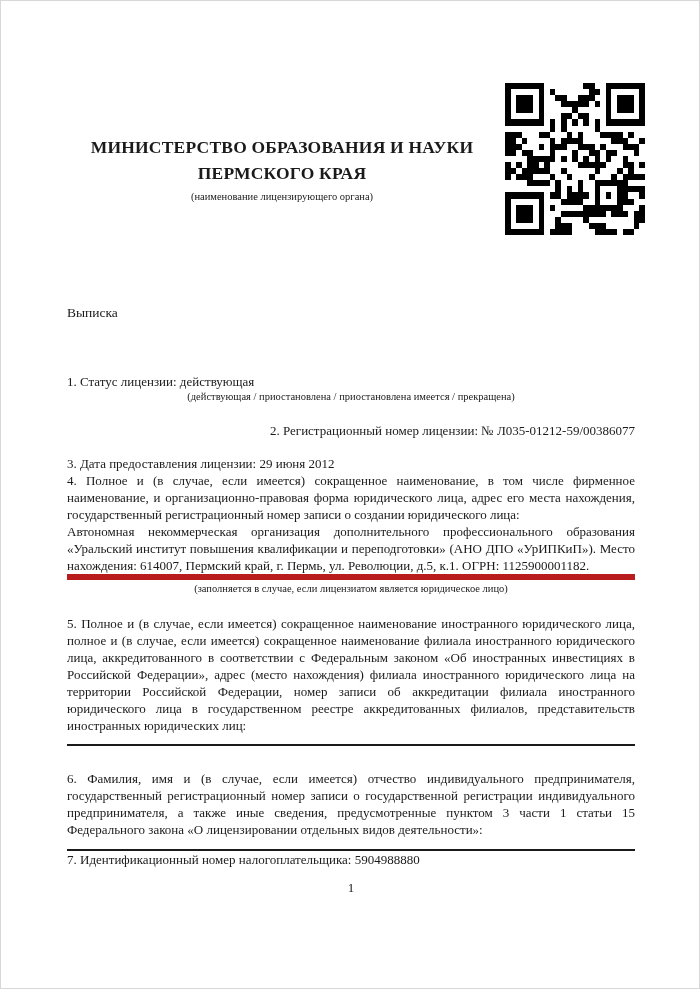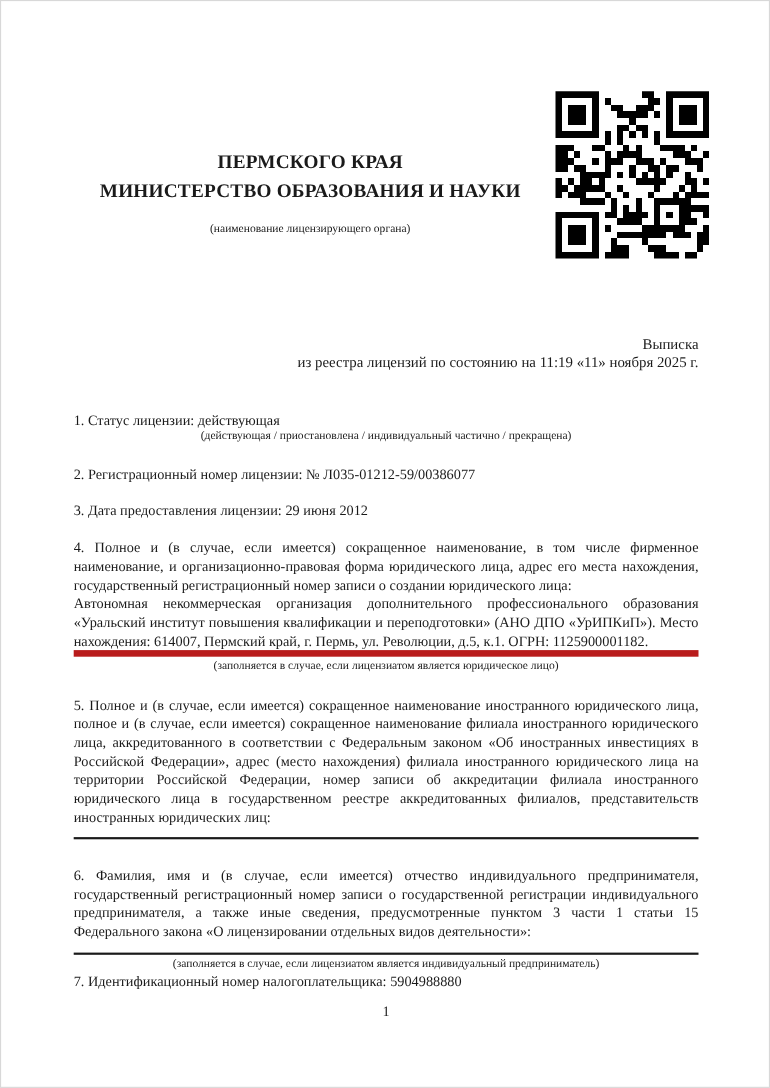--- a/index.html
+++ b/index.html
@@ -28,42 +28,42 @@
     width: 430px;
     text-align: center;
   }
   .org-name {
     font-size: 17.5px;
     line-height: 26px;
     font-weight: bold;
     letter-spacing: 0.2px;
   }
   .org-caption {
-    margin-top: 16px;
+    margin-top: 4px;
     font-size: 10.5px;
     line-height: 13px;
   }
 
   
   .qr-box {
     position: absolute;
     top: 82px;
     left: 504px;
     width: 140px;
     height: 152px;
   }
   .qr-box svg { width: 100%; height: 100%; display: block; }
 
   
   .doc-title {
     position: absolute;
     top: 303px;
     left: 66px;
     width: 568px;
-    text-align: right;
+    text-align: left;
     font-size: 13.5px;
     line-height: 17px;
   }
 
   
   .content {
     position: absolute;
     top: 372px;
     left: 66px;
     width: 568px;
@@ -79,43 +79,43 @@
   .para {
     text-align: justify;
   }
   .underlined { border-bottom: 6px solid #b91c1c; }
   .blank-value {
     height: 10px;
     border-bottom: 2px solid #1a1a1a;
   }
   .caption-after-rule { margin-top: 2px; }
 
-  .mt-i2 { margin-top: 19px; }
+  .mt-i2 { margin-top: 19px; text-align: right; }
   .mt-i3 { margin-top: 16px; }
-  .mt-i4 { margin-top: 17px; }
+  .mt-i4 { }
   .mt-i5 { margin-top: 20px; }
   .mt-i6 { margin-top: 24px; }
   .mt-i6blank { margin-top: 0; height: 11px; }
   .mt-i7 { }
 
   .page-number {
     margin-top: 11px;
     text-align: center;
     font-size: 13px;
     line-height: 17px;
   }
 </style>
 </head>
 <body>
 
 <div class="page">
 
   <div class="org-header">
+    <div class="org-name">МИНИСТЕРСТВО ОБРАЗОВАНИЯ И НАУКИ</div>
     <div class="org-name">ПЕРМСКОГО КРАЯ</div>
-    <div class="org-name">МИНИСТЕРСТВО ОБРАЗОВАНИЯ И НАУКИ</div>
     <div class="org-caption">(наименование лицензирующего органа)</div>
   </div>
 
   <div class="qr-box" aria-label="QR code">
       <svg viewBox="0 0 25 25" shape-rendering="crispEdges" preserveAspectRatio="none" fill="#000000">
         <rect x="0" y="0" width="1" height="1"></rect>
         <rect x="1" y="0" width="1" height="1"></rect>
         <rect x="2" y="0" width="1" height="1"></rect>
         <rect x="3" y="0" width="1" height="1"></rect>
         <rect x="4" y="0" width="1" height="1"></rect>
@@ -419,41 +419,39 @@
         <rect x="17" y="24" width="1" height="1"></rect>
         <rect x="18" y="24" width="1" height="1"></rect>
         <rect x="19" y="24" width="1" height="1"></rect>
         <rect x="21" y="24" width="1" height="1"></rect>
         <rect x="22" y="24" width="1" height="1"></rect>
       </svg>
     </div>
 
   <div class="doc-title">
     <div>Выписка</div>
-    <div>из реестра лицензий по состоянию на 11:19 «11» ноября 2025 г.</div>
   </div>
 
   <div class="content">
 
     <div class="line-item">1. Статус лицензии: действующая</div>
-    <div class="item-caption">(действующая / приостановлена / индивидуальный частично / прекращена)</div>
+    <div class="item-caption">(действующая / приостановлена / приостановлена имеется / прекращена)</div>
 
     <div class="line-item mt-i2">2. Регистрационный номер лицензии: № Л035-01212-59/00386077</div>
 
     <div class="line-item mt-i3">3. Дата предоставления лицензии: 29 июня 2012</div>
 
     <div class="para mt-i4">4. Полное и (в случае, если имеется) сокращенное наименование, в том числе фирменное наименование, и организационно-правовая форма юридического лица, адрес его места нахождения, государственный регистрационный номер записи о создании юридического лица:</div>
     <div class="para underlined">Автономная некоммерческая организация дополнительного профессионального образования «Уральский институт повышения квалификации и переподготовки» (АНО ДПО «УрИПКиП»). Место нахождения: 614007, Пермский край, г. Пермь, ул. Революции, д.5, к.1. ОГРН: 1125900001182.</div>
     <div class="item-caption caption-after-rule">(заполняется в случае, если лицензиатом является юридическое лицо)</div>
 
     <div class="para mt-i5">5. Полное и (в случае, если имеется) сокращенное наименование иностранного юридического лица, полное и (в случае, если имеется) сокращенное наименование филиала иностранного юридического лица, аккредитованного в соответствии с Федеральным законом «Об иностранных инвестициях в Российской Федерации», адрес (место нахождения) филиала иностранного юридического лица на территории Российской Федерации, номер записи об аккредитации филиала иностранного юридического лица в государственном реестре аккредитованных филиалов, представительств иностранных юридических лиц:</div>
     <div class="blank-value"></div>
 
     <div class="para mt-i6">6. Фамилия, имя и (в случае, если имеется) отчество индивидуального предпринимателя, государственный регистрационный номер записи о государственной регистрации индивидуального предпринимателя, а также иные сведения, предусмотренные пунктом 3 части 1 статьи 15 Федерального закона «О лицензировании отдельных видов деятельности»:</div>
     <div class="blank-value mt-i6blank"></div>
-    <div class="item-caption caption-after-rule">(заполняется в случае, если лицензиатом является индивидуальный предприниматель)</div>
 
     <div class="line-item mt-i7">7. Идентификационный номер налогоплательщика: 5904988880</div>
 
     <div class="page-number">1</div>
   </div>
 
 </div>
 
 </body></html>

